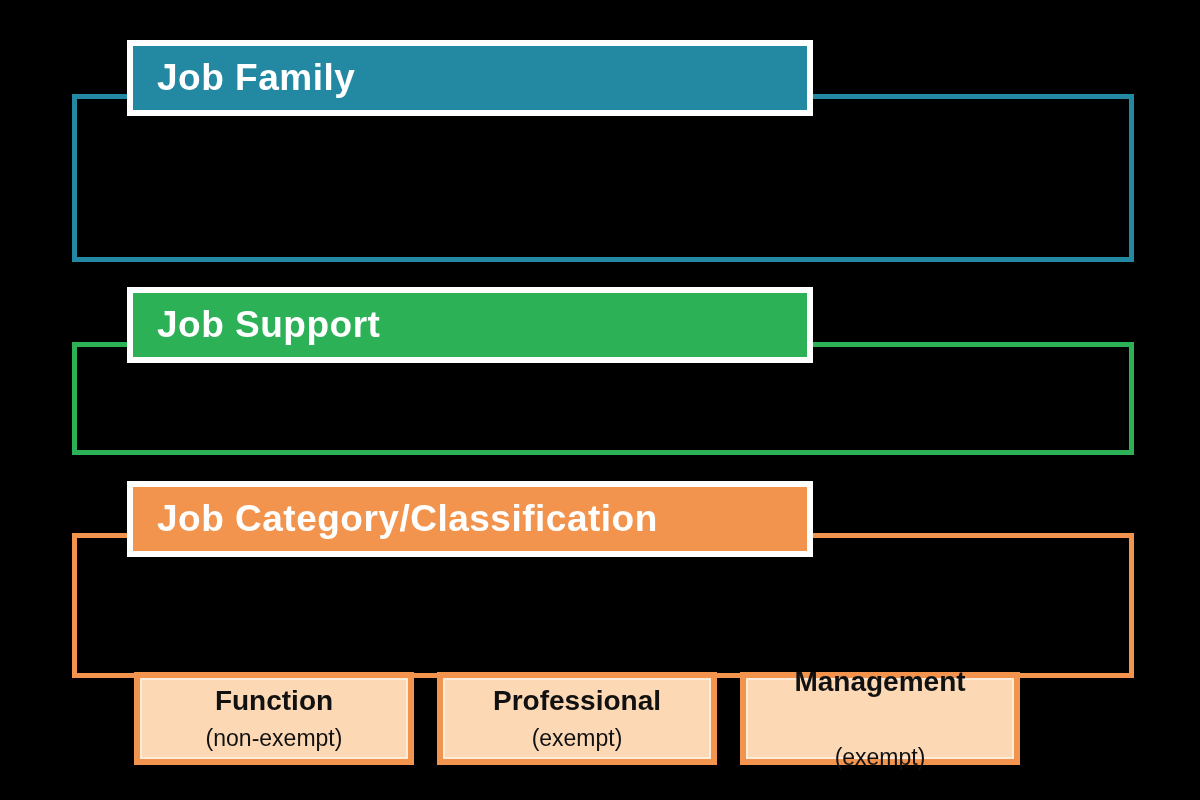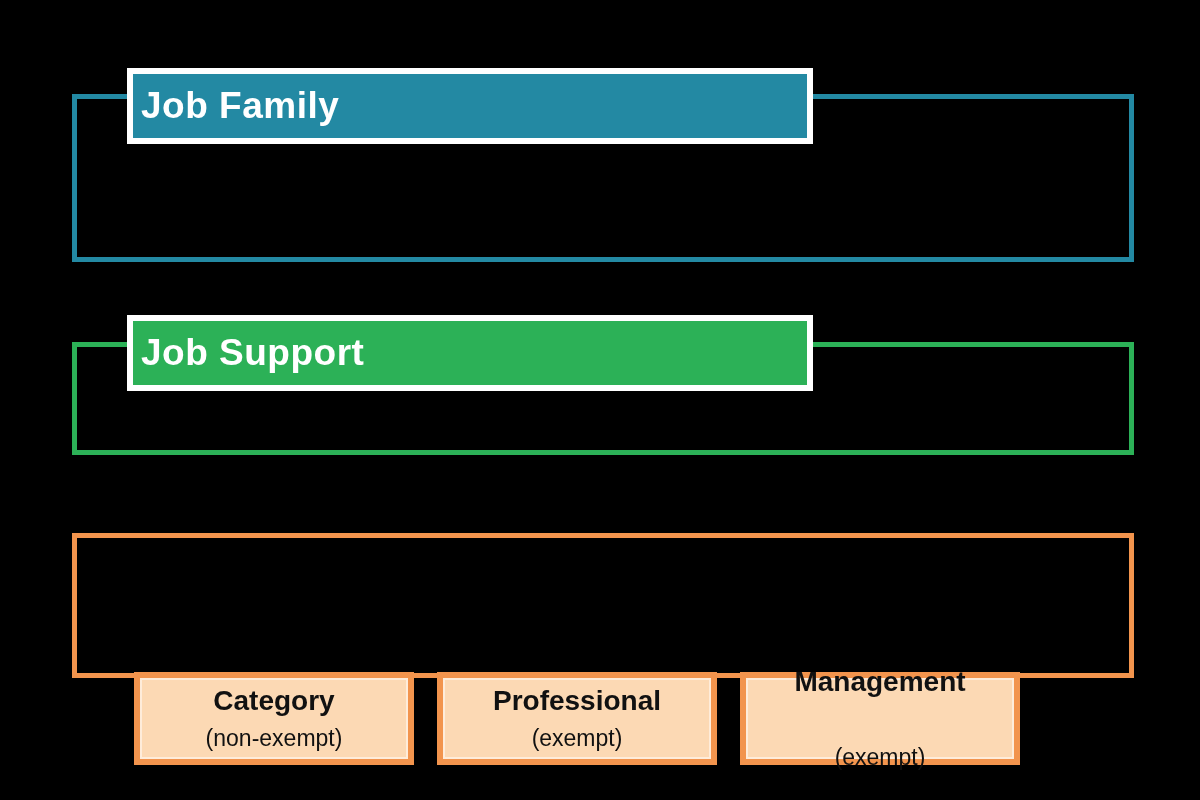--- a/index.html
+++ b/index.html
@@ -29,22 +29,21 @@
   .content-box.orange { border: 5px solid var(--orange); top: 533px; height: 145px; }
   .header-bar {
     position: absolute;
     box-sizing: border-box;
     left: 127px;
     width: 686px;
     height: 76px;
     border: 6px solid var(--white);
     display: flex;
     align-items: center;
-    padding-left: 8px;
-    margin-top: 28px;
+    padding-left: 24px;
   }
   .header-bar.teal   { background: var(--teal);   top: 40px;  }
   .header-bar.green  { background: var(--green);  top: 287px; }
   .header-bar.orange { background: var(--orange); top: 481px; }
   .header-bar .title {
     color: var(--text-light);
     font-size: 37px;
     font-weight: 700;
     letter-spacing: 0.5px;
     white-space: nowrap;
@@ -88,23 +87,26 @@
   <div class="header-bar teal">
     <span class="title">Job Family</span>
   </div>
 
   <div class="content-box green"></div>
   <div class="header-bar green">
     <span class="title">Job Support</span>
   </div>
 
   <div class="content-box orange"></div>
+  <div class="header-bar orange">
+    <span class="title">Job Category/Classification</span>
+  </div>
 
   <div class="category-box pos-0">
-    <span class="category-name">Category</span>
+    <span class="category-name">Function</span>
     <span class="category-status">(non-exempt)</span>
   </div>
   <div class="category-box pos-1">
     <span class="category-name">Professional</span>
     <span class="category-status">(exempt)</span>
   </div>
   <div class="category-box pos-2">
     <span class="category-name">Management</span>
     <span class="category-status">(exempt)</span>
   </div>

